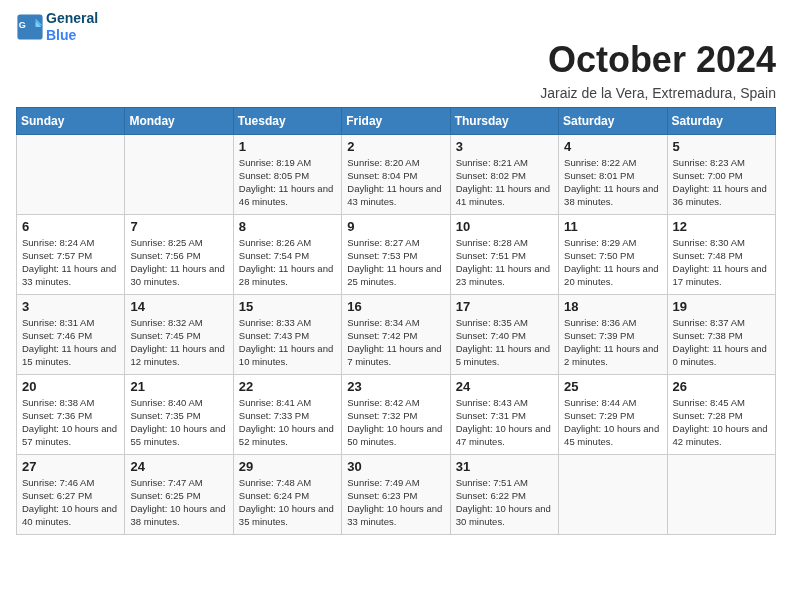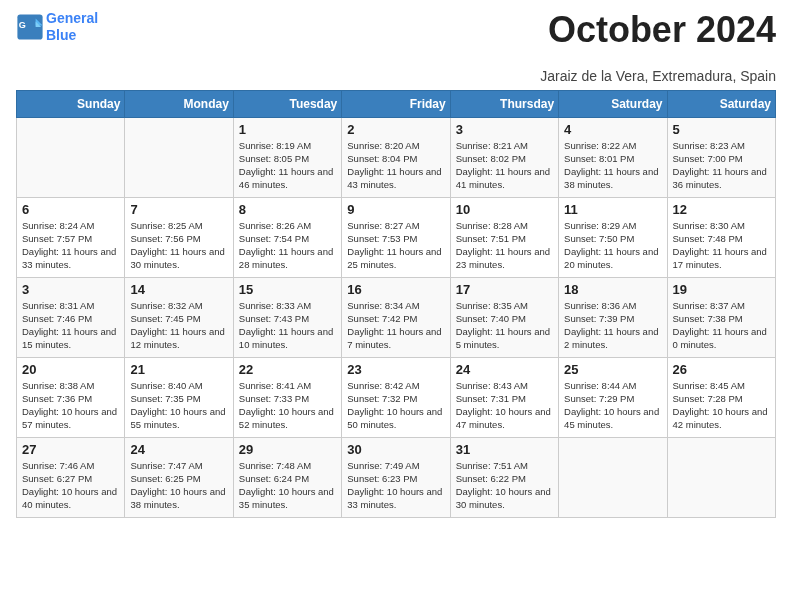--- a/index.html
+++ b/index.html
@@ -33,38 +33,39 @@
       margin-right: 2px;
     }
     .title-block {
       text-align: right;
     }
     .month-title {
       font-size: 36px;
       font-weight: bold;
       color: #222;
       line-height: 1.1;
+      margin-top: 30px;
     }
     .subtitle {
       font-size: 14px;
       color: #444;
-      margin-top: 18px;
+      margin-top: 5px;
     }
     table {
       width: 100%;
       border-collapse: collapse;
       table-layout: fixed;
     }
     thead th {
       background: #3a7fbd;
       color: #fff;
       font-size: 12px;
       font-weight: bold;
       padding: 6px 4px;
-      text-align: right;
+      text-align: left;
       border: 1px solid #2e6da4;
     }
     tbody td {
       vertical-align: top;
       border: 1px solid #ccc;
       padding: 4px 5px;
       font-size: 10px;
       color: #333;
       height: 80px;
       background: #fff;
@@ -91,21 +92,21 @@
 <div class="page">
   <div class="header">
     <div class="logo">
       <svg class="logo-icon" viewBox="0 0 40 40" xmlns="http://www.w3.org/2000/svg">
         <rect x="2" y="2" width="36" height="36" rx="4" fill="#3a7fbd"></rect>
         <text x="4" y="22" font-size="13" font-weight="bold" fill="white" font-family="Arial">G</text>
         <polygon points="28,8 38,18 28,18" fill="#5bb8f5"></polygon>
         <polygon points="28,12 36,20 28,20" fill="#7ecef8"></polygon>
       </svg>
       <div>
-        <div style="font-size:14px;font-weight:bold;color:#3b82f6;line-height:1.2">General</div>
+        <div style="font-size:14px;font-weight:bold;color:#0c4a6e;line-height:1.2">General</div>
         <div style="font-size:14px;font-weight:bold;color:#3b82f6;line-height:1.2">Blue</div>
       </div>
     </div>
     <div class="title-block">
       <div class="month-title">October 2024</div>
       <div class="subtitle">Jaraiz de la Vera, Extremadura, Spain</div>
     </div>
   </div>
 
   <table>

